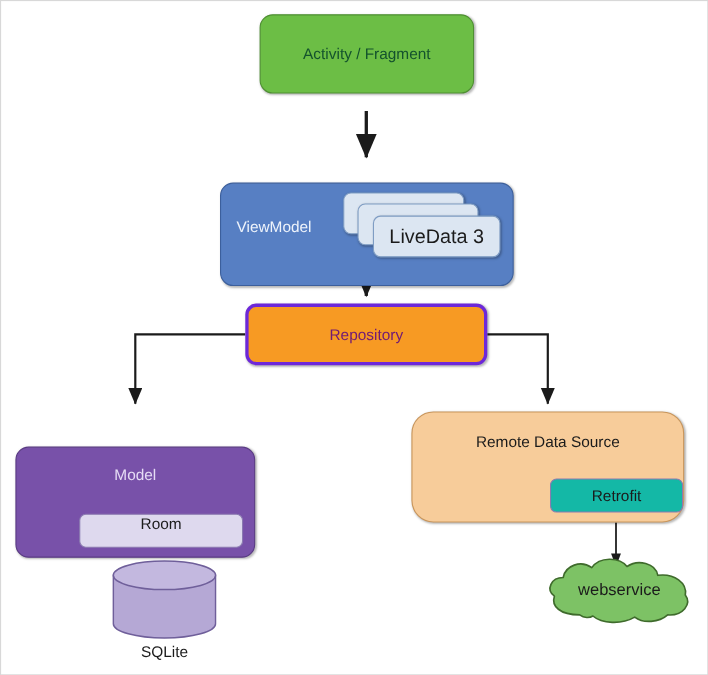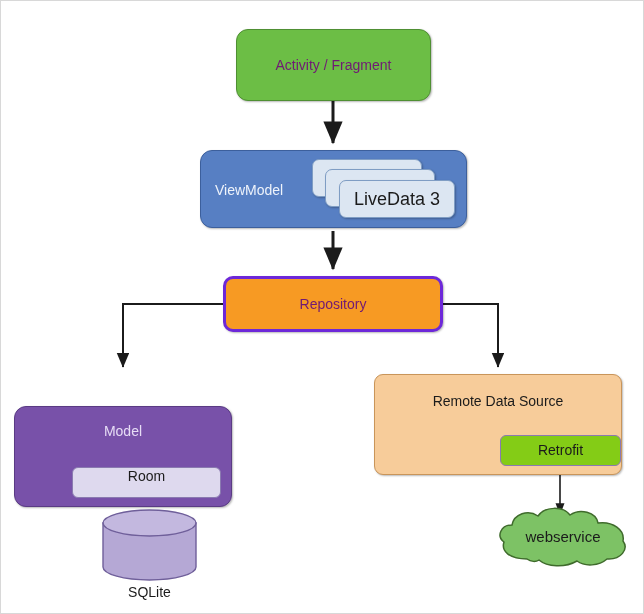--- a/index.html
+++ b/index.html
@@ -34,37 +34,37 @@
     display: flex;
     align-items: center;
     justify-content: center;
     text-align: center;
     line-height: 1.15;
   }
 
   
   #activity-fragment {
     left: 235px;
-    top: 28px;
+    top: 12px;
     width: 195px;
     height: 72px;
     background: #6cbe45;
     border: 1px solid #4f8f33;
     border-radius: 12px;
-    color: #701a75;
+    color: #14532d;
     font-size: 14px;
     box-shadow: 1px 1px 2px rgba(0,0,0,0.28);
   }
 
   
   #viewmodel {
     left: 199px;
-    top: 149px;
+    top: 165px;
     width: 267px;
-    height: 78px;
+    height: 94px;
     background: #577fc3;
     border: 1px solid #3c5f9c;
     border-radius: 12px;
     box-shadow: 1px 1px 2px rgba(0,0,0,0.28);
   }
   #viewmodel-label {
     position: absolute;
     left: 14px;
     top: 0;
     height: 79px;
@@ -177,41 +177,41 @@
   }
 
   
   #remote-data-source {
     left: 373px;
     top: 373px;
     width: 248px;
     height: 101px;
     background: #f7cc9a;
     border: 1px solid #c9955a;
-    border-radius: 9px;
+    border-radius: 20px;
     box-shadow: 1px 1px 2px rgba(0,0,0,0.28);
     padding-left: 28px;
   }
   #remote-data-source-label {
     position: absolute;
     left: 0;
     right: 0;
     top: 18px;
     text-align: center;
     color: #1b1b1b;
     font-size: 14px;
   }
   #retrofit {
     position: absolute;
     left: 125px;
     top: 60px;
     width: 121px;
     height: 31px;
     box-sizing: border-box;
-    background: #84cc16;
+    background: #14b8a6;
     border: 1px solid #8a7ab0;
     border-radius: 6px;
     display: flex;
     align-items: center;
     justify-content: center;
     color: #1b1b1b;
     font-size: 14px;
   }
 
   

